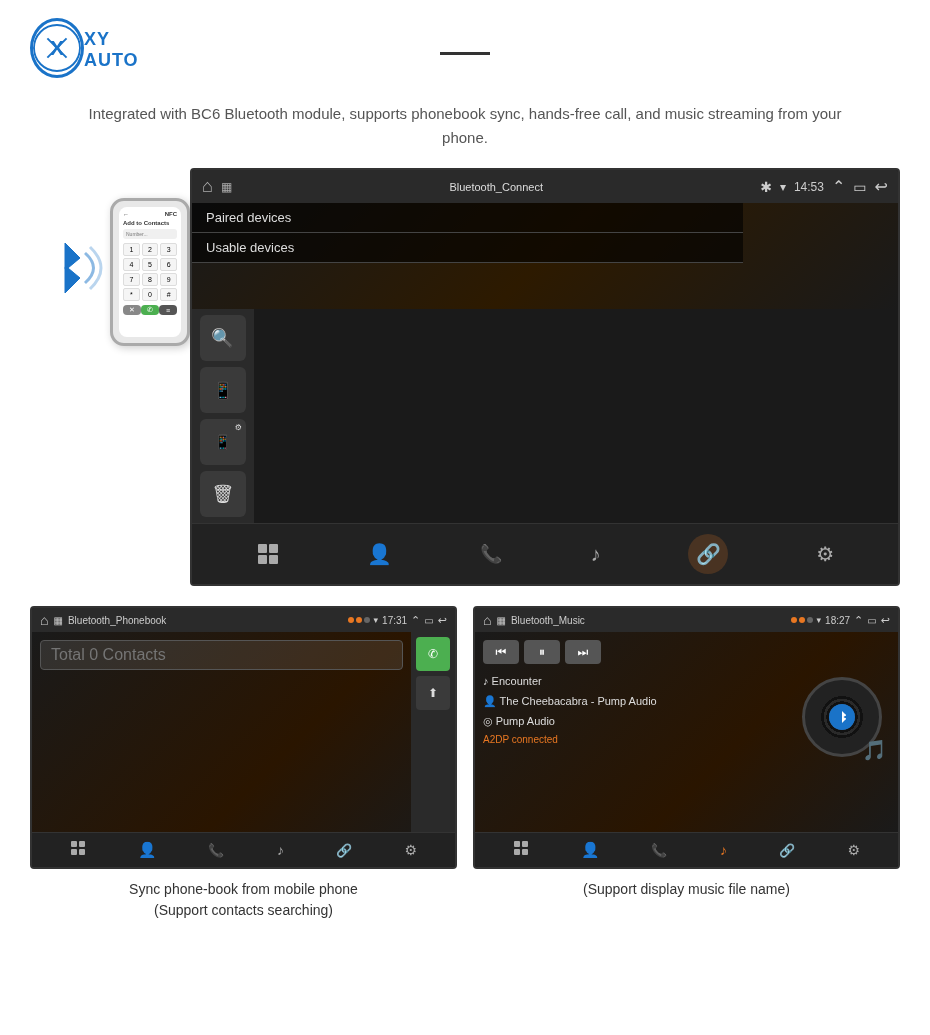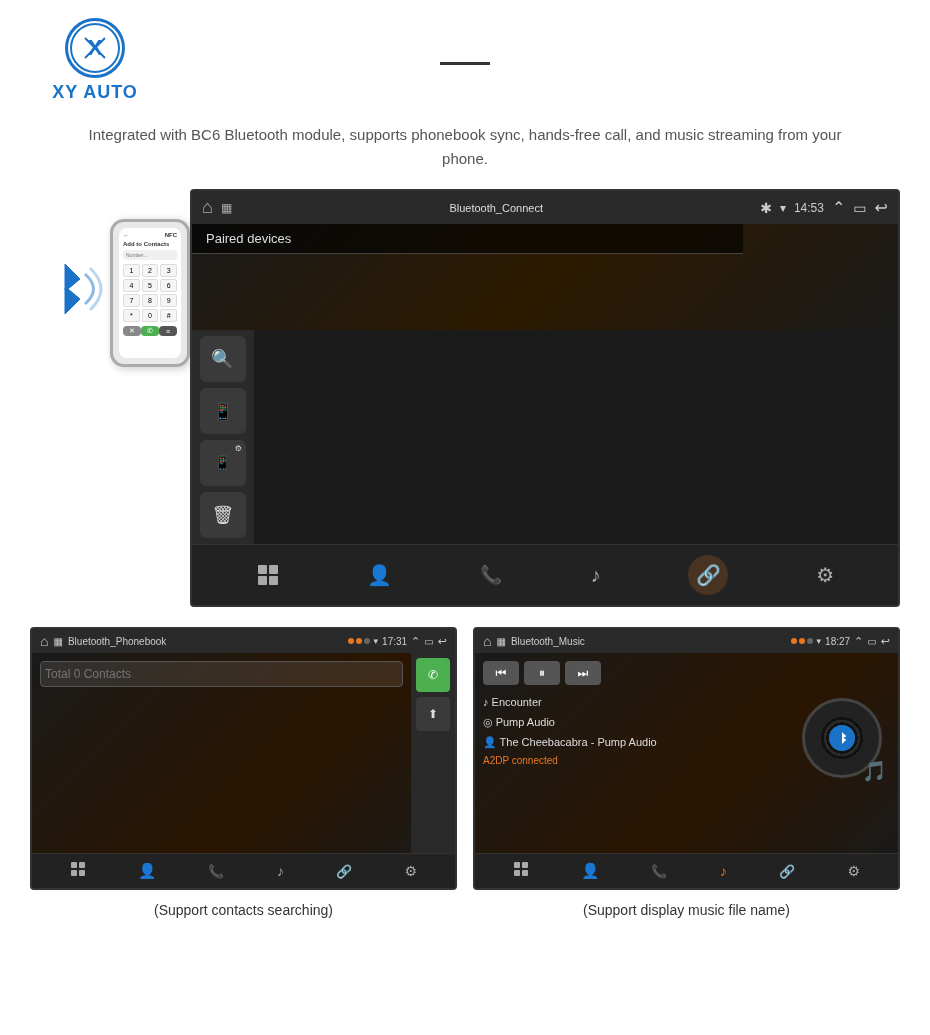--- a/index.html
+++ b/index.html
@@ -13,21 +13,21 @@
 
     
     .header {
       display: flex;
       align-items: center;
       padding: 18px 30px 10px 30px;
       position: relative;
     }
     .logo-area {
       display: flex;
-      flex-direction: column;
+      flex-direction: row;
       align-items: center;
       width: 130px;
     }
     .logo-circle {
       width: 60px;
       height: 60px;
       border-radius: 50%;
       border: 3px solid #1a73c8;
       display: flex;
       align-items: center;
@@ -301,23 +301,23 @@
       background: linear-gradient(135deg, #1a1a1a 0%, #2a1500 60%, #1a1a1a 100%);
     }
     .phonebook-main {
       flex: 1;
       padding: 8px;
     }
     .search-bar {
       background: rgba(255,255,255,0.1);
       border: 1px solid #555;
       border-radius: 4px;
-      padding: 5px 4px;
+      padding: 5px 10px;
       color: #aaa;
-      font-size: 12px;
+      font-size: 16px;
       width: 100%;
       margin-bottom: 8px;
     }
     .phonebook-sidebar {
       width: 44px;
       background: #2a2a2a;
       display: flex;
       flex-direction: column;
       align-items: center;
       padding: 5px;
@@ -520,20 +520,23 @@
         <span style="font-size:16px;">↩</span>
       </div>
     </div>
 
     <div class="car-content">
       <div class="car-main-area">
         <div class="device-list">
           <div class="device-list-item">
             <span>Paired devices</span>
           </div>
+          <div class="device-list-item">
+            <span>Usable devices</span>
+          </div>
         </div>
       </div>
       <div class="car-sidebar">
         <div class="sidebar-btn">🔍</div>
         <div class="sidebar-btn" style="font-size:16px;">📱</div>
         <div class="sidebar-btn" style="font-size:14px; position:relative;">
           <span>📱</span>
             <span style="font-size:8px;position:absolute;top:4px;right:4px;">⚙</span>
         </div>
         <div class="sidebar-btn">🗑</div>
@@ -607,20 +610,21 @@
           </svg>
         </div>
         <div class="mini-bottom-icon active" style="font-size:15px;">👤</div>
         <div class="mini-bottom-icon" style="font-size:13px;">📞</div>
         <div class="mini-bottom-icon" style="font-size:14px;">♪</div>
         <div class="mini-bottom-icon" style="font-size:13px;">🔗</div>
         <div class="mini-bottom-icon" style="font-size:14px;">⚙</div>
       </div>
     </div>
     <div class="caption">
+      <div>Sync phone-book from mobile phone</div>
       <div>(Support contacts searching)</div>
     </div>
   </div>
 
   <div class="bottom-screen-block">
     <div class="mini-car-screen">
 
       <div class="mini-top-bar">
         <div class="mini-top-left">
           <span style="font-size:14px;">⌂</span>
@@ -661,26 +665,26 @@
             </div>
             <div class="music-note-decoration">🎵</div>
           </div>
 
           <div class="music-info">
             <div>
               <span>♪ </span>
               <span>Encounter</span>
             </div>
             <div>
+              <span>👤 </span>
+              <span>The Cheebacabra - Pump Audio</span>
+            </div>
+            <div>
               <span>◎ </span>
               <span>Pump Audio</span>
-            </div>
-            <div>
-              <span>👤 </span>
-              <span>The Cheebacabra - Pump Audio</span>
             </div>
             <div class="connected">A2DP connected</div>
           </div>
         </div>
       </div>
 
       <div class="mini-bottom-bar">
         <div class="mini-bottom-icon">
           <svg width="16" height="16" viewBox="0 0 16 16" fill="#aaa">
             <rect x="1" y="1" width="6" height="6" rx="1"></rect>

